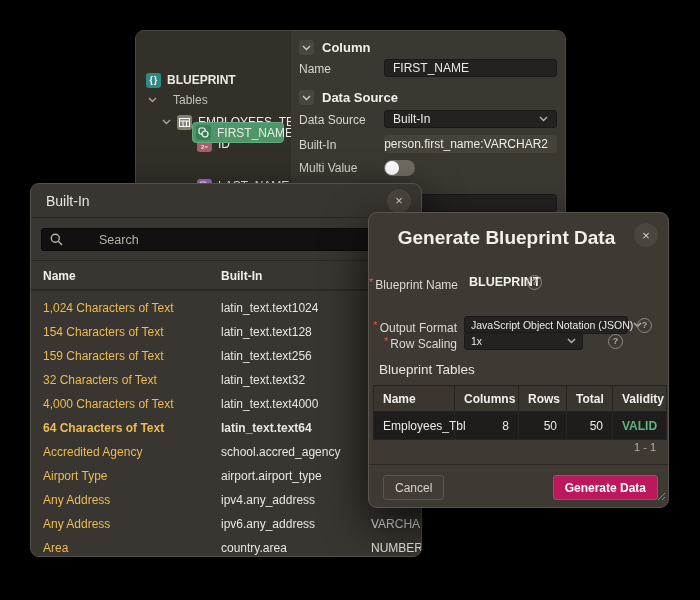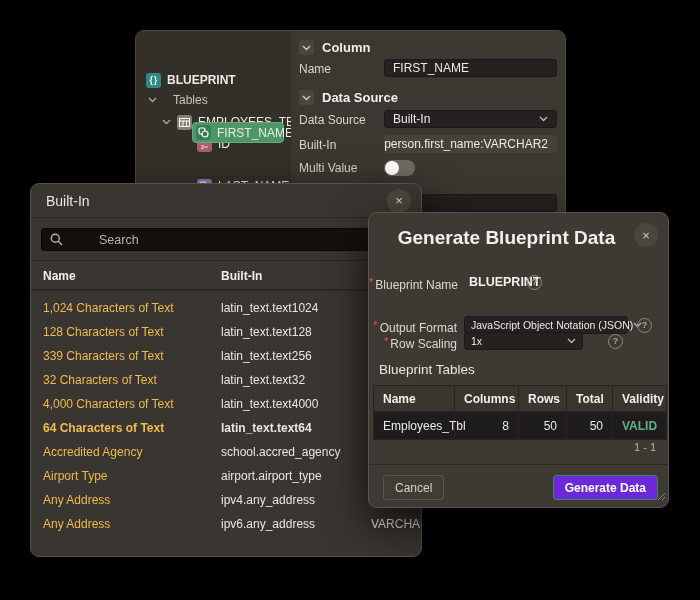--- a/index.html
+++ b/index.html
@@ -99,21 +99,21 @@
   .gtable td { background:#1f1d1b; border:1px solid #262320; font-size:12px; color:#eceae6;
                height:28px; padding:0 9px; }
   .gtable td.num { text-align:right; }
   .gtable td.valid { color:#5fb383; font-weight:bold; text-align:center; }
   .gpage { position:absolute; right:12px; top:228px; font-size:11px; color:#b3afa9; }
   .gdivider { position:absolute; left:0; right:0; top:251px; height:1px; background:#2b2825; }
   .gbtn-cancel { position:absolute; left:14px; top:262px; height:25px; padding:0 11px;
                  background:#413d36; border:1px solid #5a554d; border-radius:3px;
                  color:#d6d2cc; font-size:12px; display:flex; align-items:center; }
   .gbtn-go { position:absolute; right:10px; top:262px; height:25px; padding:0 11px;
-             background:#6d28d9; border:1px solid #38855a; border-radius:3px; color:#fff;
+             background:#be185d; border:1px solid #38855a; border-radius:3px; color:#fff;
              font-size:12px; font-weight:bold; display:flex; align-items:center; }
   .resize { position:absolute; right:2px; bottom:2px; }
 </style>
 </head>
 <body>
 
 <div class="stage">
 
   <div class="bgpanel">
 
@@ -252,26 +252,26 @@
       <span class="c2">Built-In</span>
     </div>
 
     <div class="birows">
       <div class="bitr" style="top:3px;">
           <span class="c1">1,024 Characters of Text</span>
           <span class="c2">latin_text.text1024</span>
           <span class="c3"></span>
         </div>
       <div class="bitr" style="top:27px;">
-          <span class="c1">128 Characters of Text</span>
+          <span class="c1">154 Characters of Text</span>
           <span class="c2">latin_text.text128</span>
           <span class="c3"></span>
         </div>
       <div class="bitr" style="top:51px;">
-          <span class="c1">339 Characters of Text</span>
+          <span class="c1">159 Characters of Text</span>
           <span class="c2">latin_text.text256</span>
           <span class="c3"></span>
         </div>
       <div class="bitr" style="top:75px;">
           <span class="c1">32 Characters of Text</span>
           <span class="c2">latin_text.text32</span>
           <span class="c3"></span>
         </div>
       <div class="bitr" style="top:99px;">
           <span class="c1">4,000 Characters of Text</span>
@@ -295,20 +295,25 @@
         </div>
       <div class="bitr" style="top:195px;">
           <span class="c1">Any Address</span>
           <span class="c2">ipv4.any_address</span>
           <span class="c3"></span>
         </div>
       <div class="bitr" style="top:219px;">
           <span class="c1">Any Address</span>
           <span class="c2">ipv6.any_address</span>
           <span class="c3">VARCHAR2</span>
+        </div>
+      <div class="bitr" style="top:243px;">
+          <span class="c1">Area</span>
+          <span class="c2">country.area</span>
+          <span class="c3">NUMBER</span>
         </div>
     </div>
   </div>
 
   <div class="gendlg">
     <div class="ttl">Generate Blueprint Data</div>
     <span class="closebtn">×</span>
 
     <div class="grow" style="top:60px;">
       <span class="glabel"><span class="req">*</span><span>Blueprint Name</span></span>

